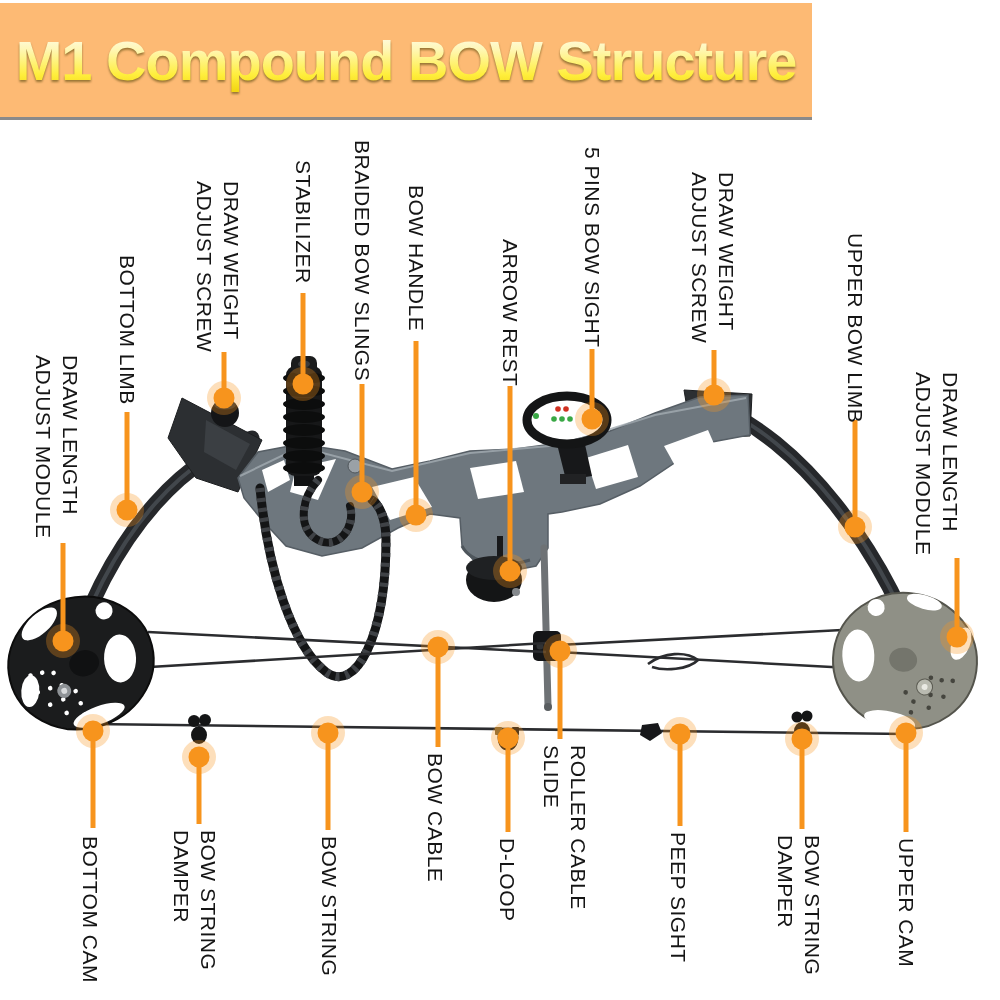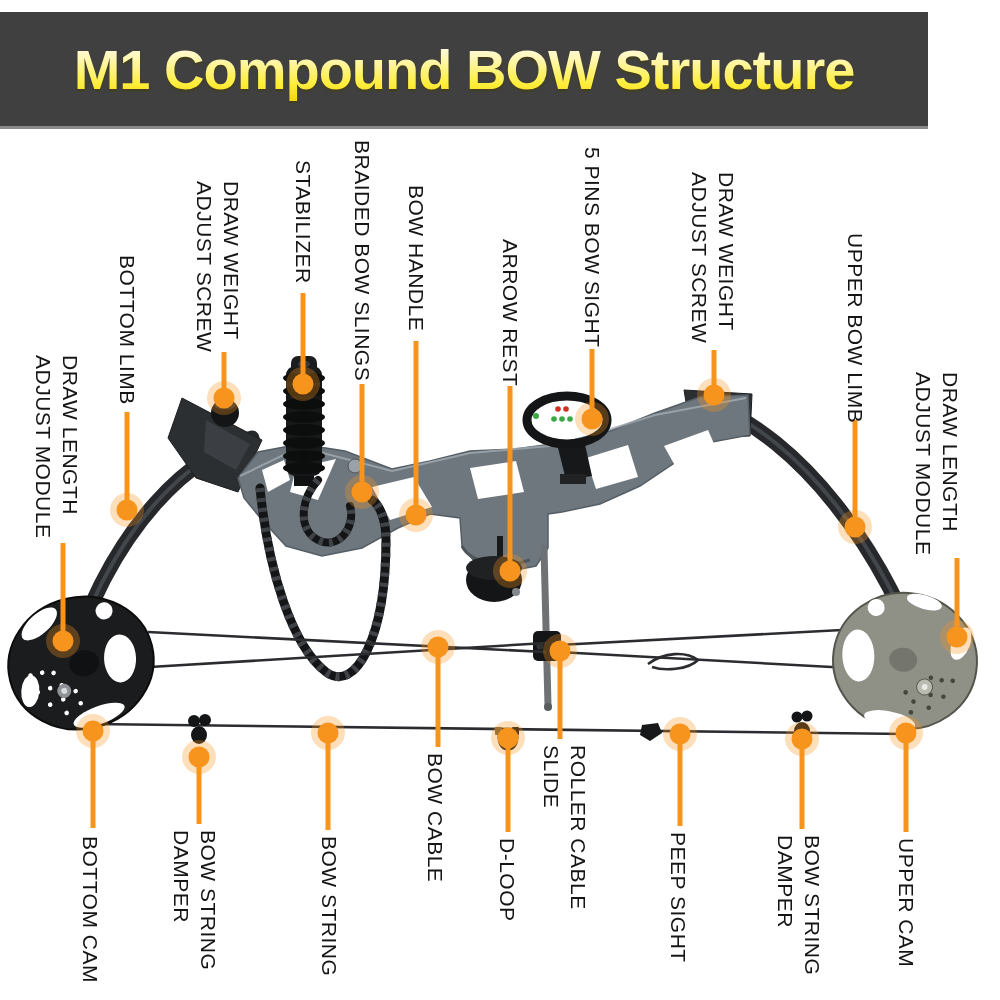--- a/index.html
+++ b/index.html
@@ -2,22 +2,22 @@
 <html><head>
 <meta charset="utf-8">
 <style>
   html,body{margin:0;padding:0;}
   body{
     width:1000px;height:1000px;position:relative;overflow:hidden;
     background:#ffffff;
     font-family:"Liberation Sans", sans-serif;
   }
   .title-bar{
-    position:absolute;left:0;top:12px;width:928px;height:114px;
-    background:#404040;display:flex;align-items:center;justify-content:center;
+    position:absolute;left:0;top:3px;width:812px;height:114px;
+    background:#fdba74;display:flex;align-items:center;justify-content:center;
     border-bottom:3px solid #8a8a8a;
     box-sizing:content-box;
   }
   .page-title{
     margin:0;
     font-size:56px;font-weight:bold;letter-spacing:-1px;
     background:linear-gradient(180deg,#fdfdf6 4%,#fff7b8 32%,#ffee3c 72%,#f3d714 96%);
     -webkit-background-clip:text;background-clip:text;color:transparent;
     filter:drop-shadow(0 2px 1px rgba(70,60,0,.55));
     white-space:nowrap;

